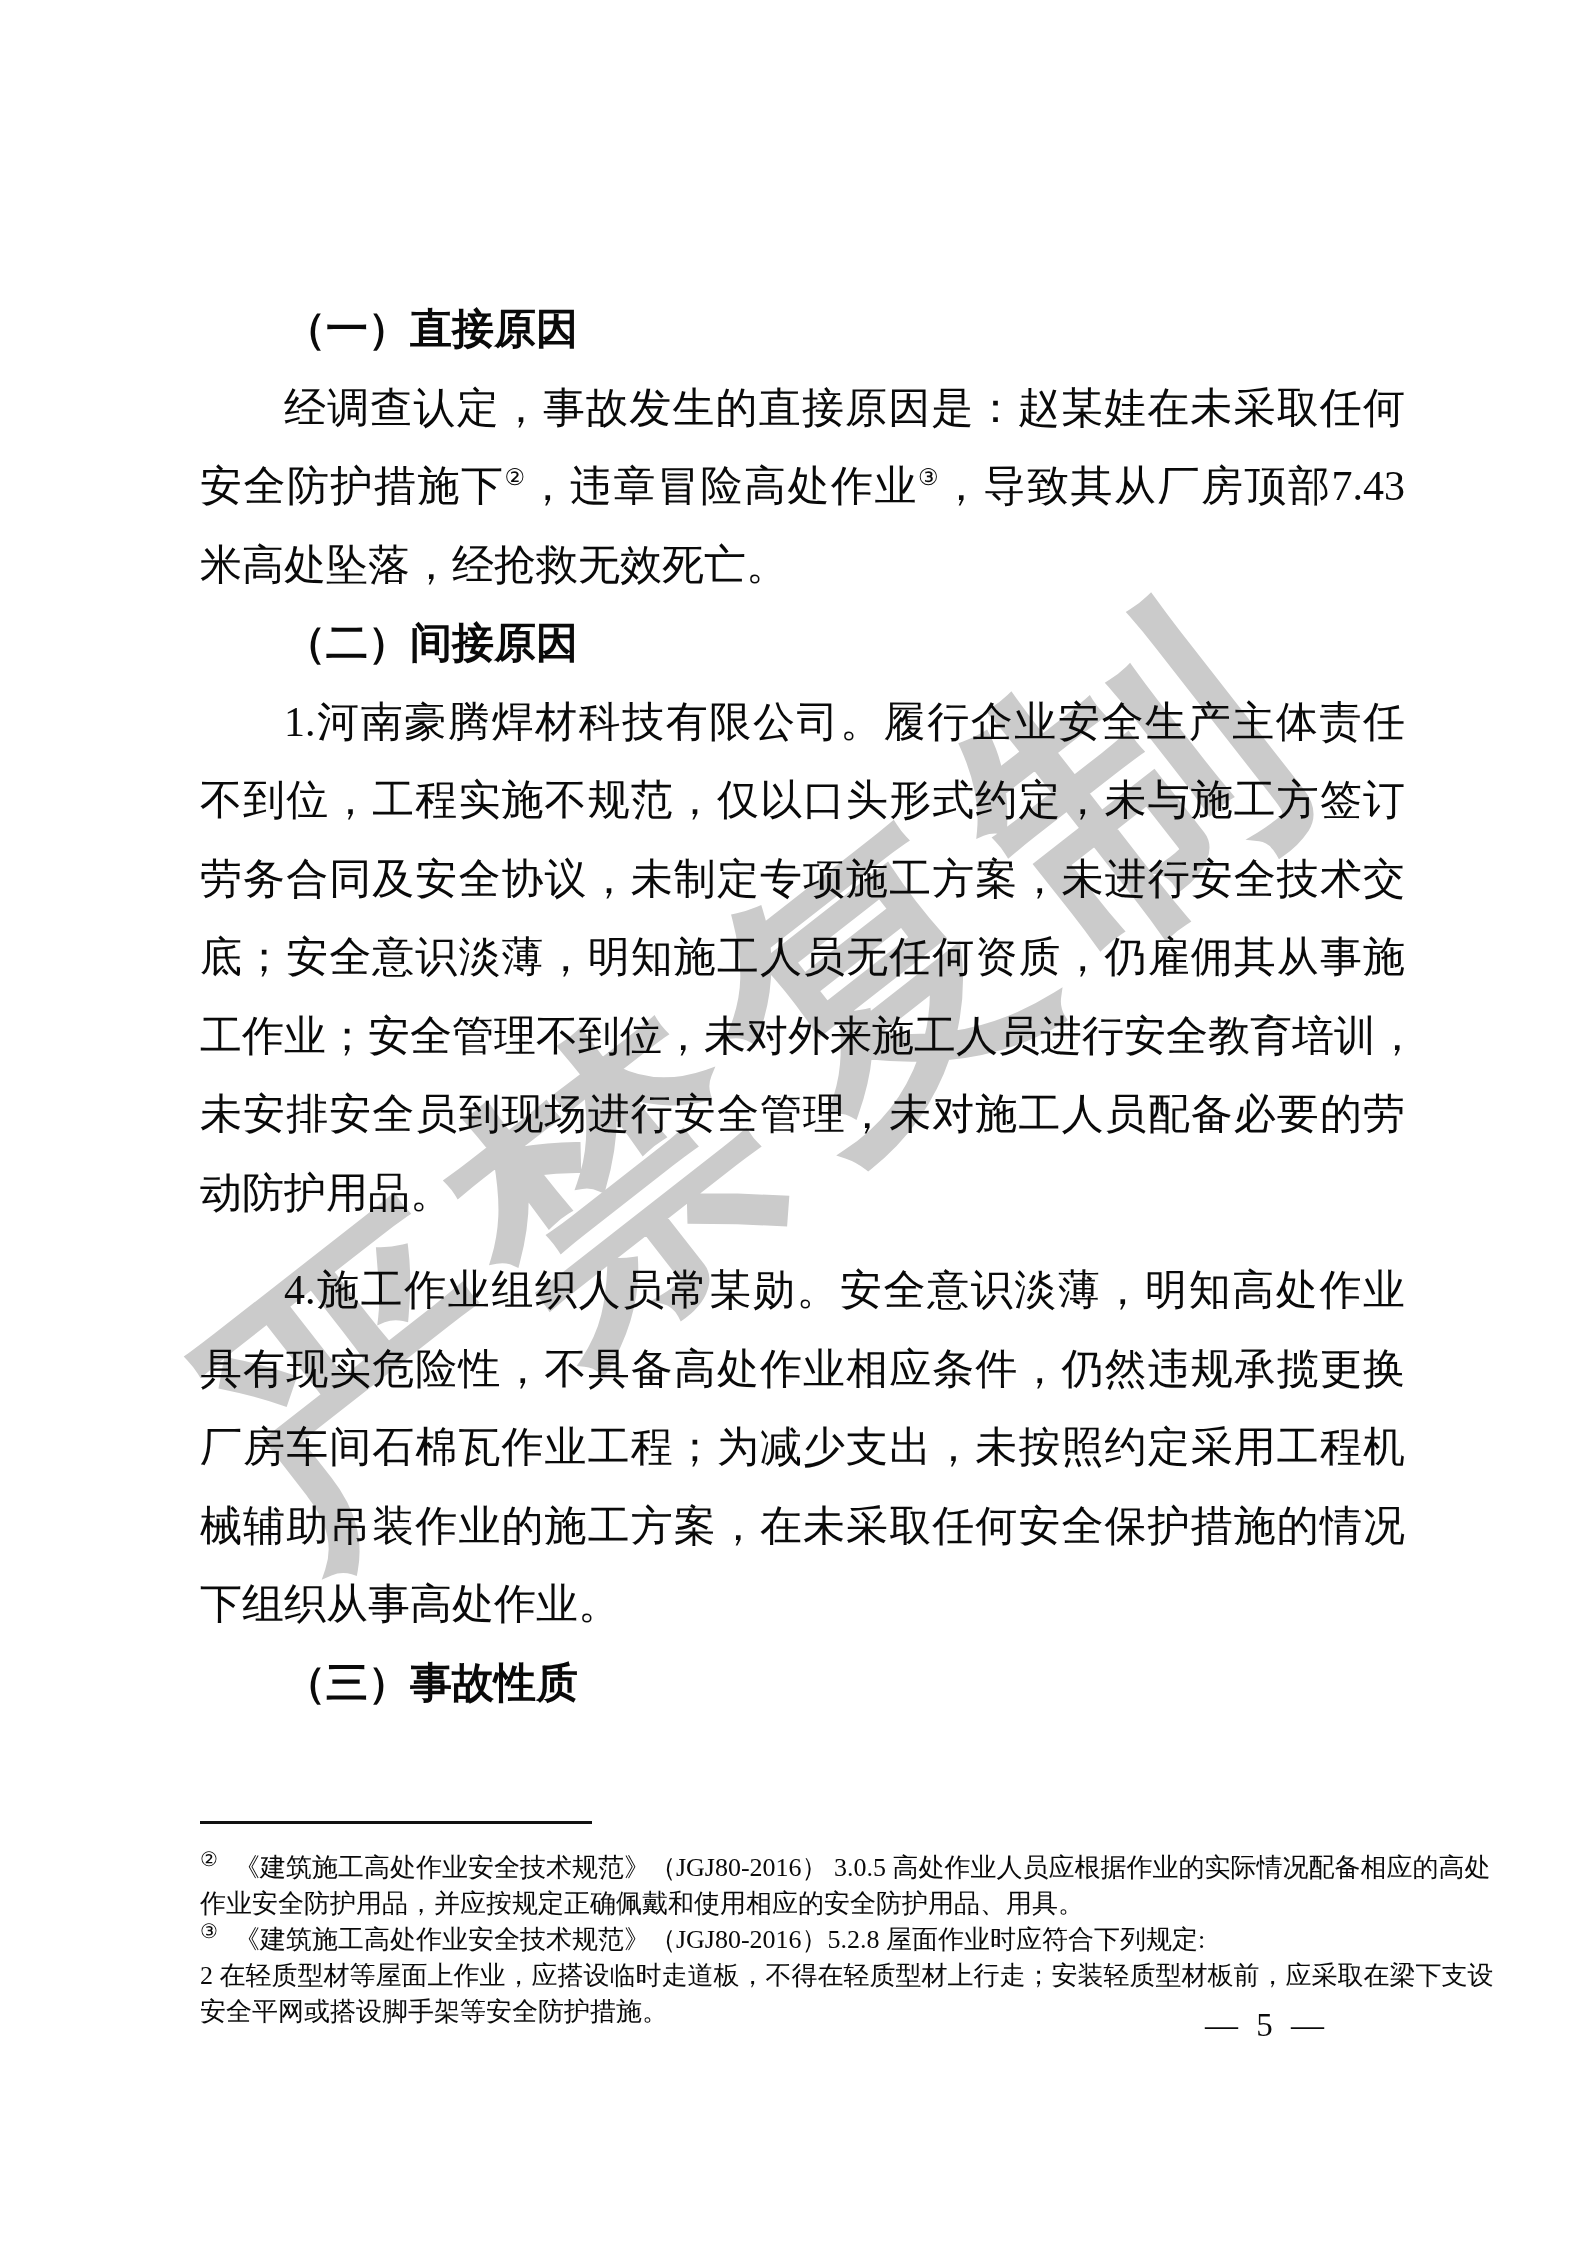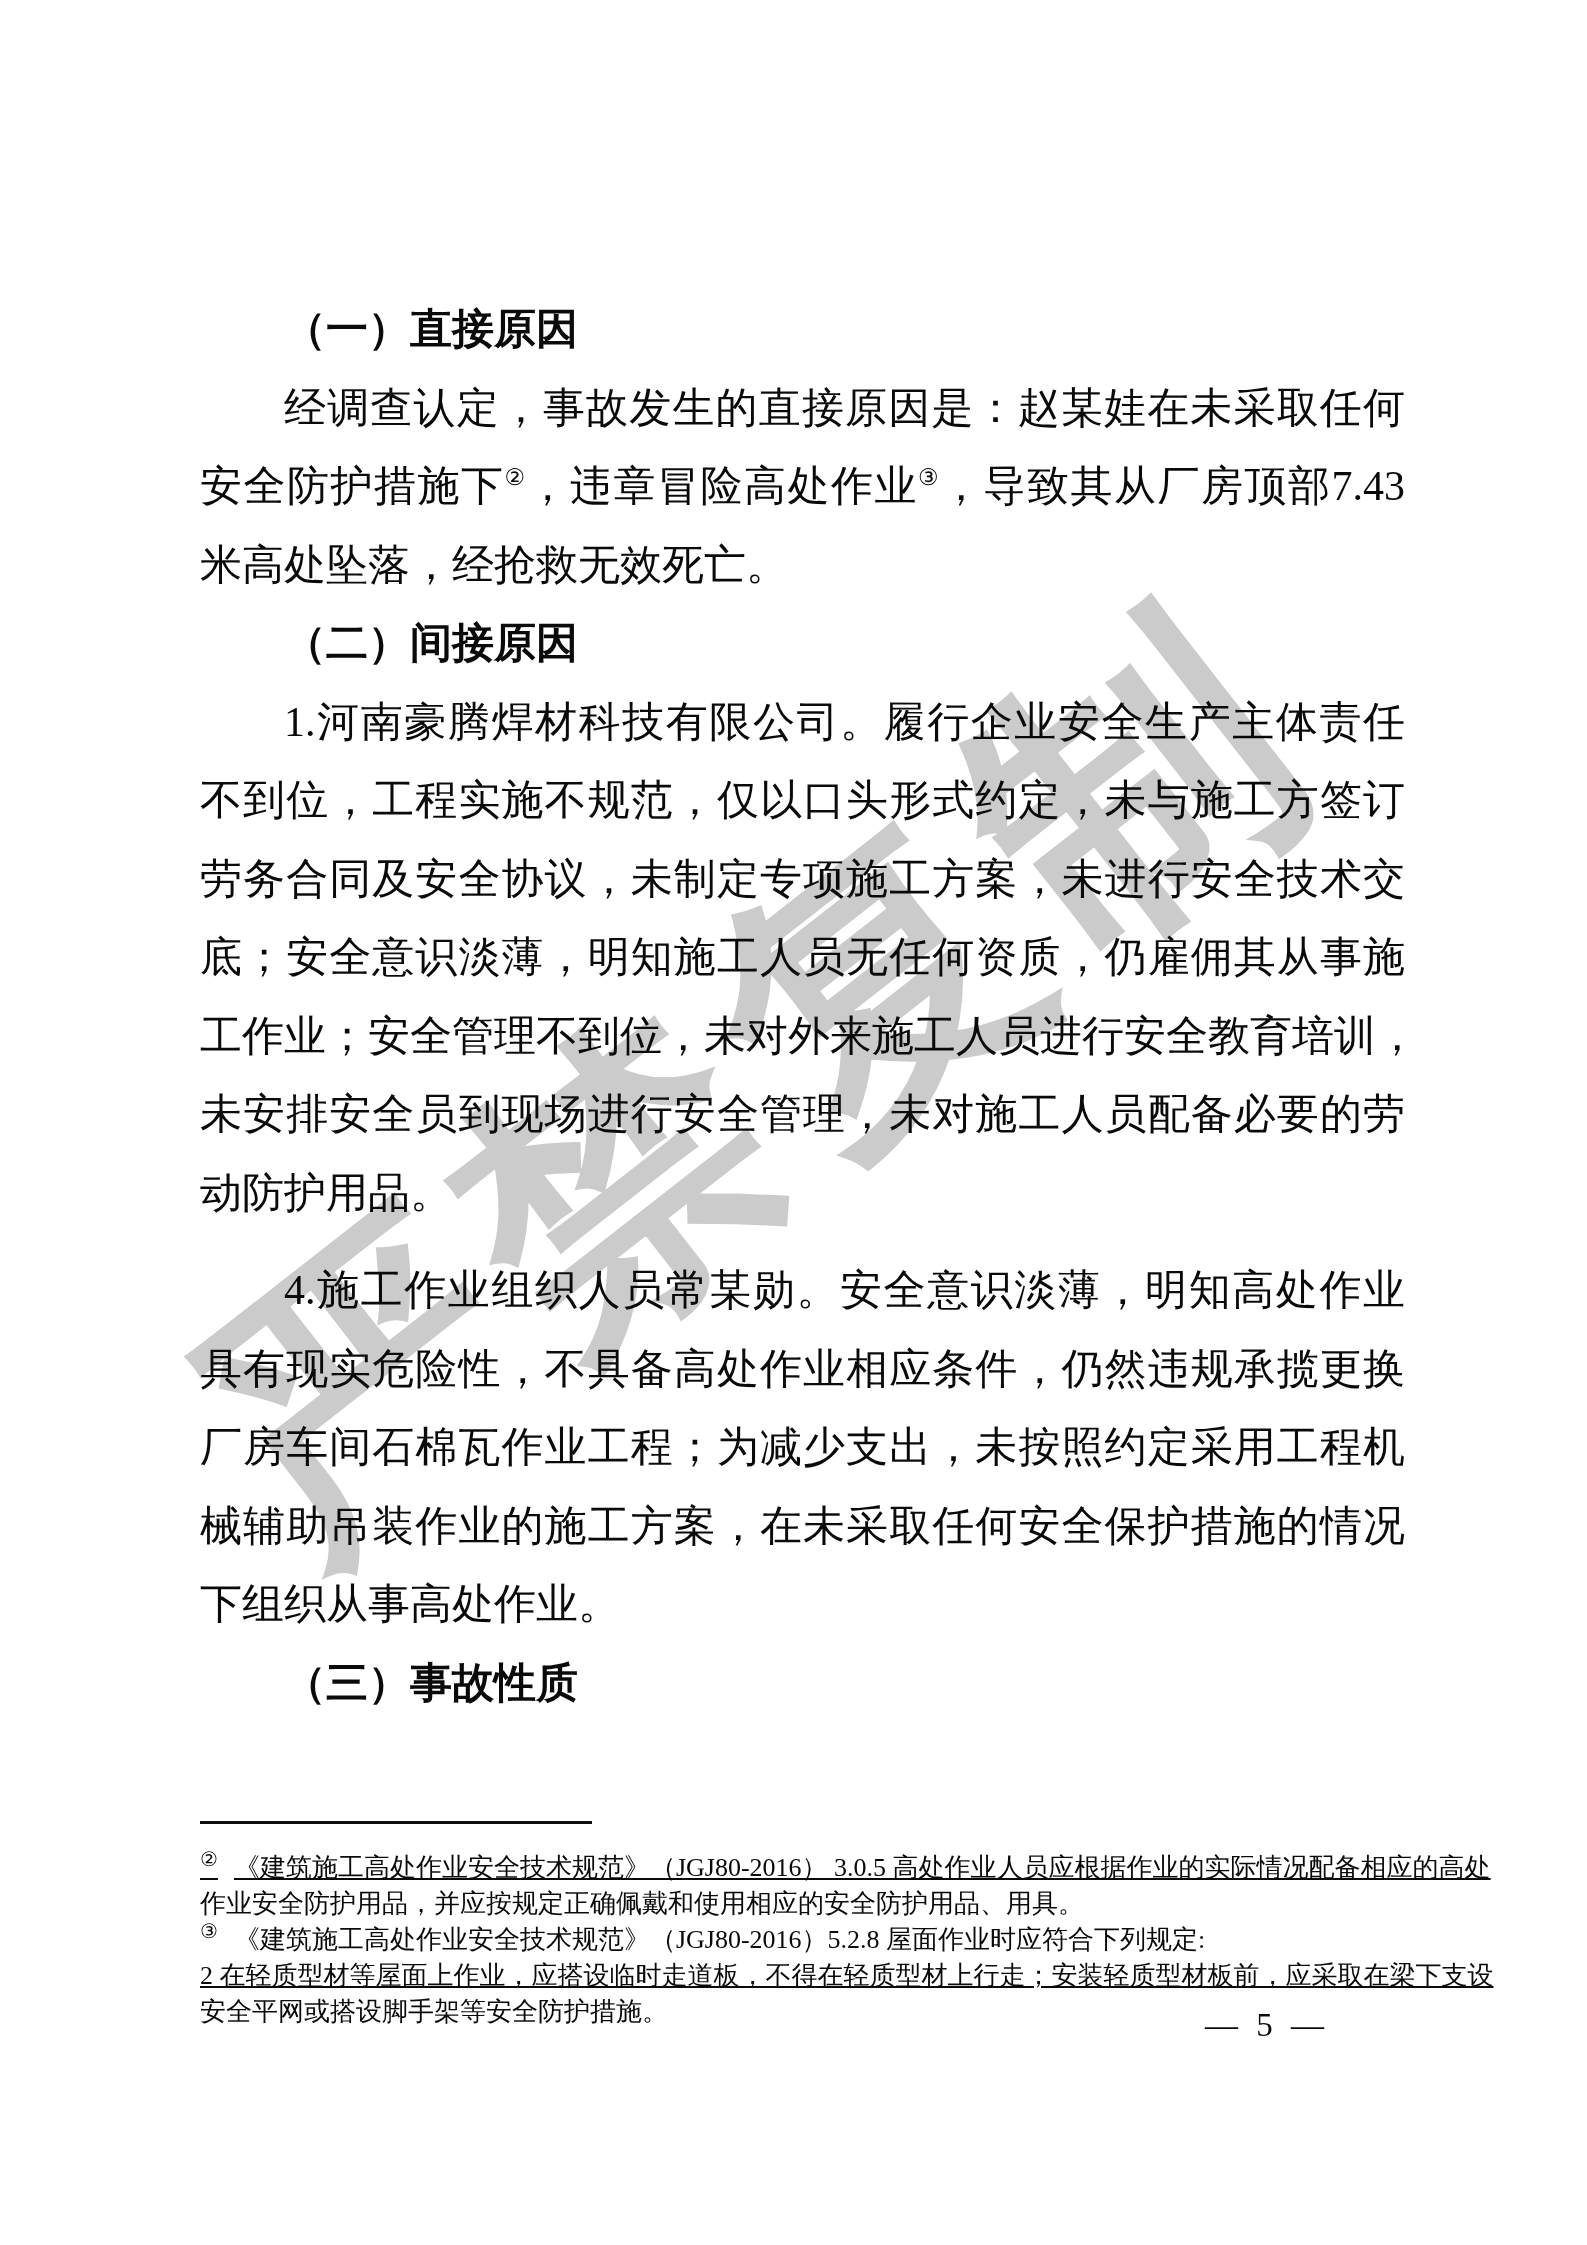--- a/index.html
+++ b/index.html
@@ -61,21 +61,21 @@
     z-index:1;
   }
   .fn-line{
     width:1205px;
     line-height:36px;
     font-size:26px;
     text-align:justify;
     text-align-last:left;
     white-space:nowrap;
   }
-  .fn-line.full{text-align-last:justify;text-decoration:underline;}
+  .fn-line.full{text-align-last:justify;}
   .fn-marker{
     font-size:20px;
     vertical-align:10px;
     margin-right:16px;
     line-height:0;
   }
   .page-number{
     position:absolute;
     left:1205px;top:2005px;
     font-size:33px;

